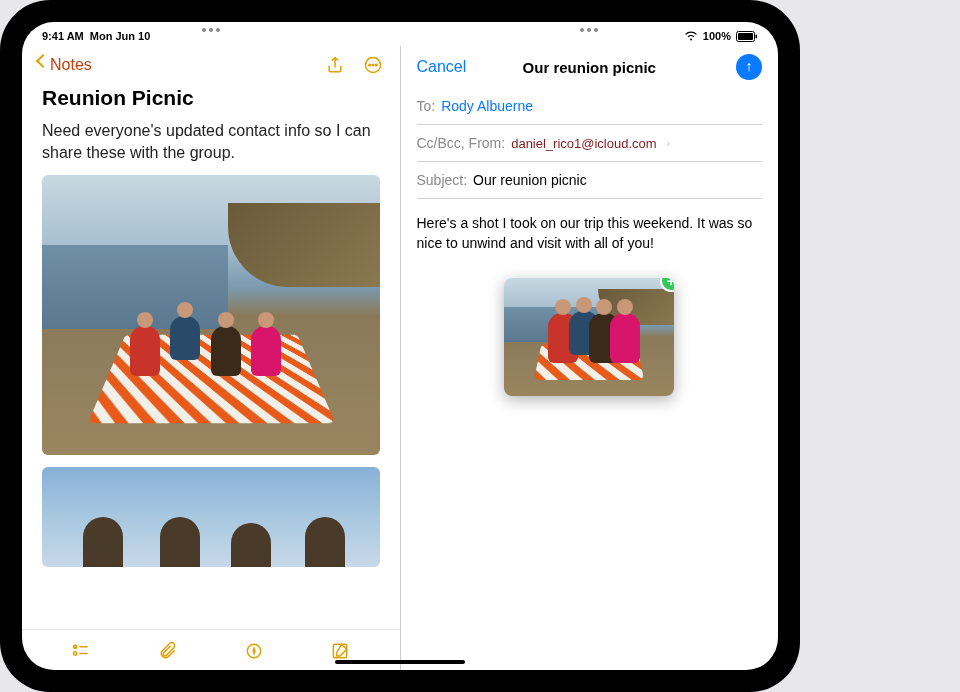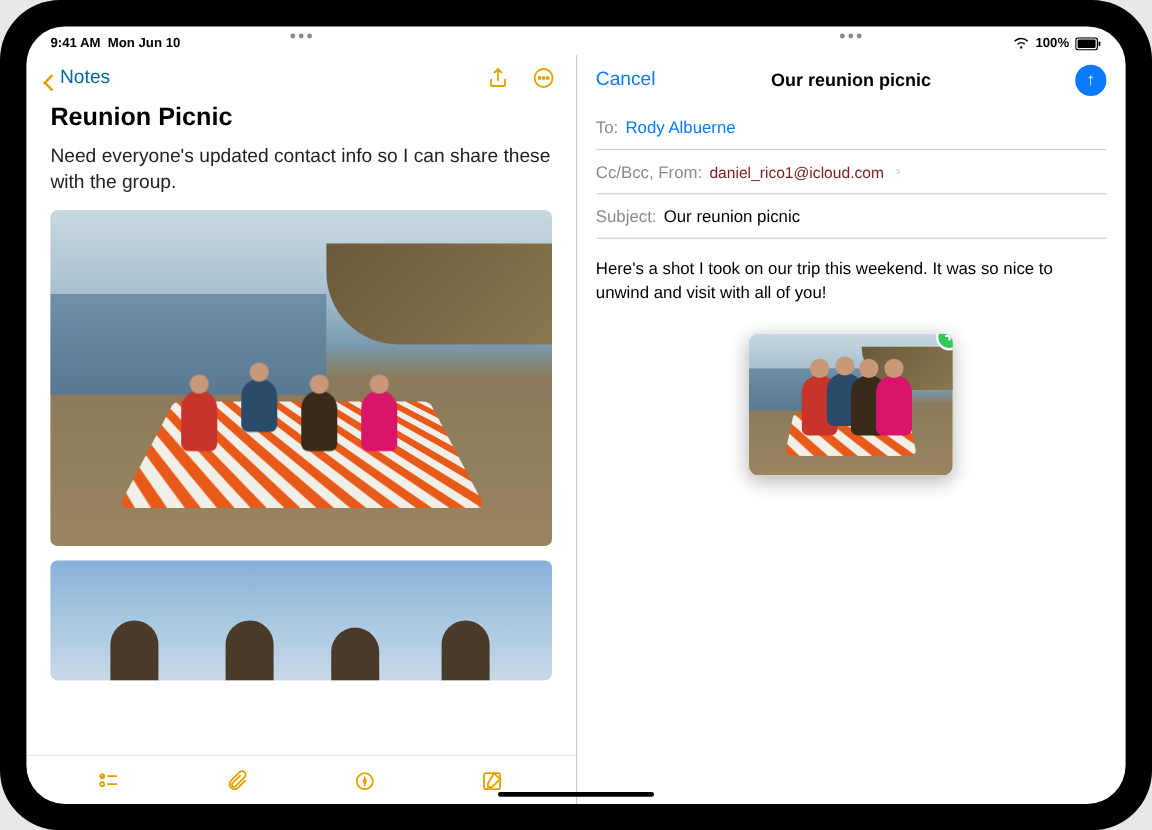--- a/index.html
+++ b/index.html
@@ -5,21 +5,21 @@
   * { box-sizing: border-box; margin: 0; padding: 0; }
   body {
     font-family: -apple-system, BlinkMacSystemFont, 'Helvetica Neue', sans-serif;
     background: #e8e8ea;
     width: 960px;
     height: 692px;
     overflow: hidden;
     position: relative;
   }
   .device {
-    width: 960px;
+    width: 800px;
     height: 692px;
     background: #000;
     border-radius: 50px;
     padding: 22px;
     position: relative;
   }
   .screen {
     width: 100%;
     height: 100%;
     background: #fff;
@@ -76,23 +76,23 @@
 
   
   .notes-header {
     display: flex;
     justify-content: space-between;
     align-items: center;
     padding: 8px 16px 4px;
   }
   .back-btn {
     display: flex;
-    align-items: flex-end;
+    align-items: flex-start;
     gap: 2px;
-    color: #0369a1;
+    color: #c2410c;
     font-size: 16px;
   }
   .chev-left {
     width: 10px; height: 10px;
     border-left: 2px solid #e2a100;
     border-bottom: 2px solid #e2a100;
     transform: rotate(45deg);
   }
   .notes-actions { display: flex; gap: 16px; align-items: center; }
   .icon-btn {

